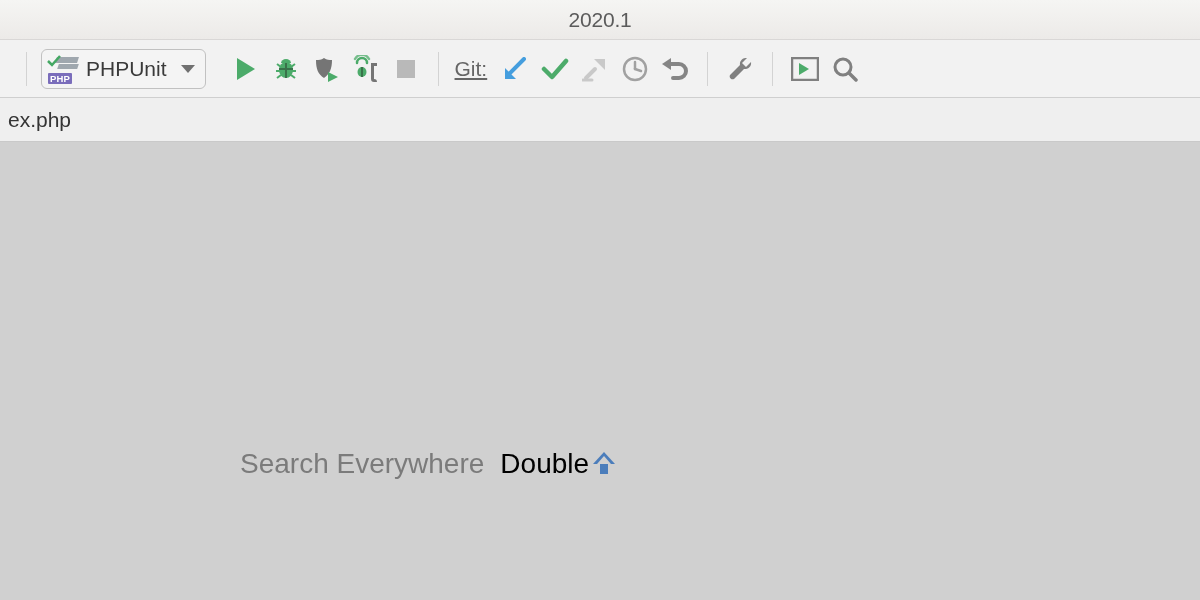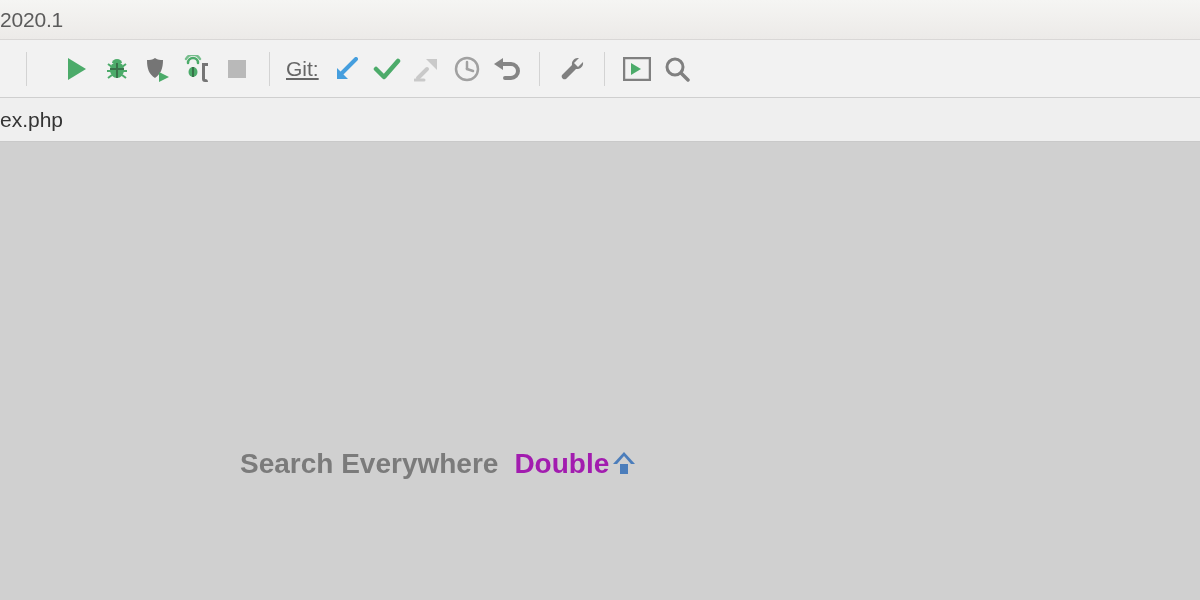--- a/index.html
+++ b/index.html
@@ -21,20 +21,21 @@
     justify-content: center;
     position: relative;
   }
   .titlebar-text {
     font-size: 21px;
     color: #5b5b5b;
     font-weight: 400;
     position: absolute;
     left: 0;
     right: 0;
+    text-align: center;
     letter-spacing: -0.2px;
   }
 
   
   .toolbar {
     height: 58px;
     background: #f2f2f2;
     border-bottom: 1px solid #cfcfcf;
     display: flex;
     align-items: center;
@@ -140,38 +141,37 @@
     color: #343434;
   }
 
   .empty-editor {
     position: relative;
     height: calc(600px - 40px - 58px - 44px);
     background: #d0d0d0;
     display: flex;
     align-items: flex-start;
     justify-content: flex-end;
-    font-weight: bold;
   }
 
   .hints {
     margin-top: 306px;
     padding-left: 240px;
     width: 100%;
   }
   .hint-row {
     display: flex;
     align-items: center;
     gap: 16px;
     font-size: 28px;
     color: #7b7b7b;
     margin-bottom: 44px;
   }
   .hint-key {
-    color: #a21caf;
+    color: #000000;
     display: inline-flex;
     align-items: center;
     gap: 6px;
     font-size: 28px;
   }
   .shift-up {
     position: relative;
     display: inline-block;
     width: 18px;
     height: 24px;
@@ -216,20 +216,32 @@
 </head>
 <body>
 
 <div class="titlebar">
   <div class="titlebar-text">2020.1</div>
 </div>
 
 <div class="toolbar">
   <div class="vdiv"></div>
 
+  <div class="run-config">
+    <span class="php-badge">
+      <span class="php-badge-bar"></span>
+      <span class="php-badge-bar2"></span>
+      <svg class="php-badge-check" width="14" height="12" viewBox="0 0 14 12">
+        <polyline points="1,6 5,10 13,1" fill="none" stroke="#44a863" stroke-width="2.5"></polyline>
+      </svg>
+      <span class="php-label">PHP</span>
+    </span>
+    <span>PHPUnit</span>
+    <span class="caret"></span>
+  </div>
 
   <div style="width:14px"></div>
 
   <div class="tb-btn">
     <svg width="22" height="24" viewBox="0 0 22 24">
       <polygon points="2,1 20,12 2,23" fill="#44a863"></polygon>
     </svg>
   </div>
 
   <div class="tb-btn">
@@ -330,21 +342,21 @@
 
   <div class="tb-btn">
     <svg width="28" height="28" viewBox="0 0 28 28">
       <circle cx="12" cy="12" r="8" fill="none" stroke="#7a7a7a" stroke-width="3"></circle>
       <line x1="18" y1="18" x2="25" y2="25" stroke="#7a7a7a" stroke-width="3.5" stroke-linecap="round"></line>
     </svg>
   </div>
 </div>
 
 <div class="tabbar">
-  <span style="padding-left:0px">ex.php</span>
+  <span style="padding-left:8px">ex.php</span>
 </div>
 
 <div class="empty-editor">
   <div class="hints">
     <div class="hint-row">
       <span>Search Everywhere</span>
       <span class="hint-key">
         <span>Double</span>
         <span class="shift-up"><span class="inner"></span></span>
       </span>

